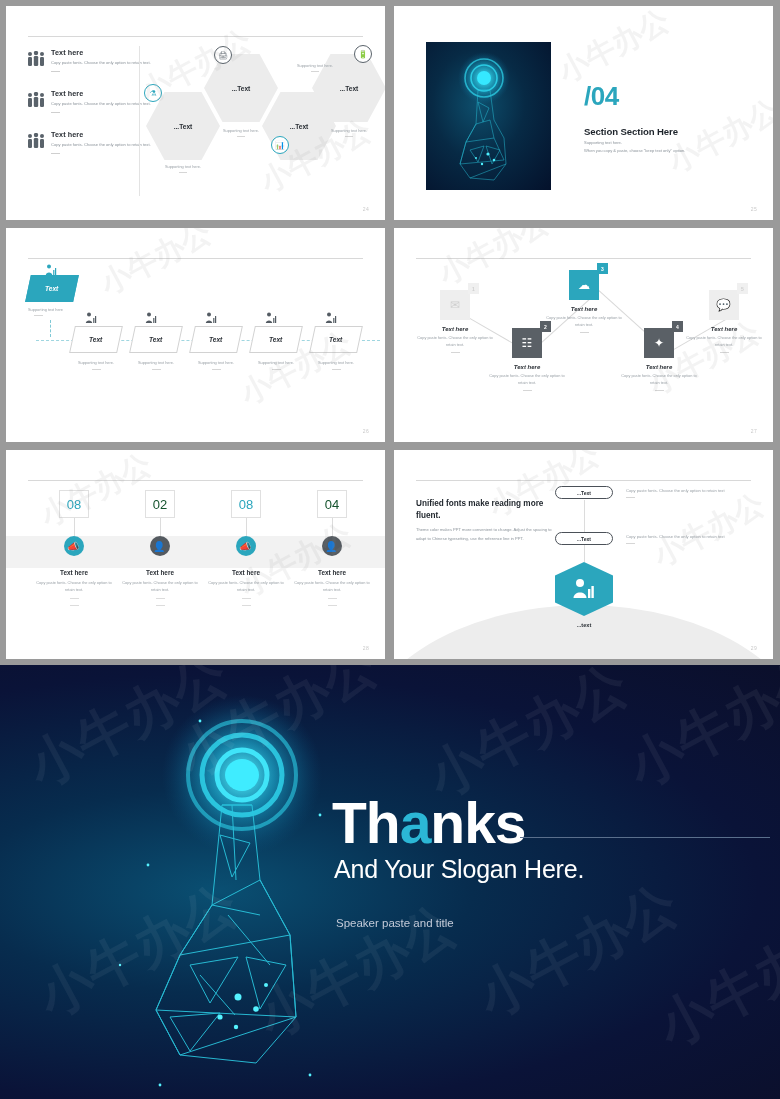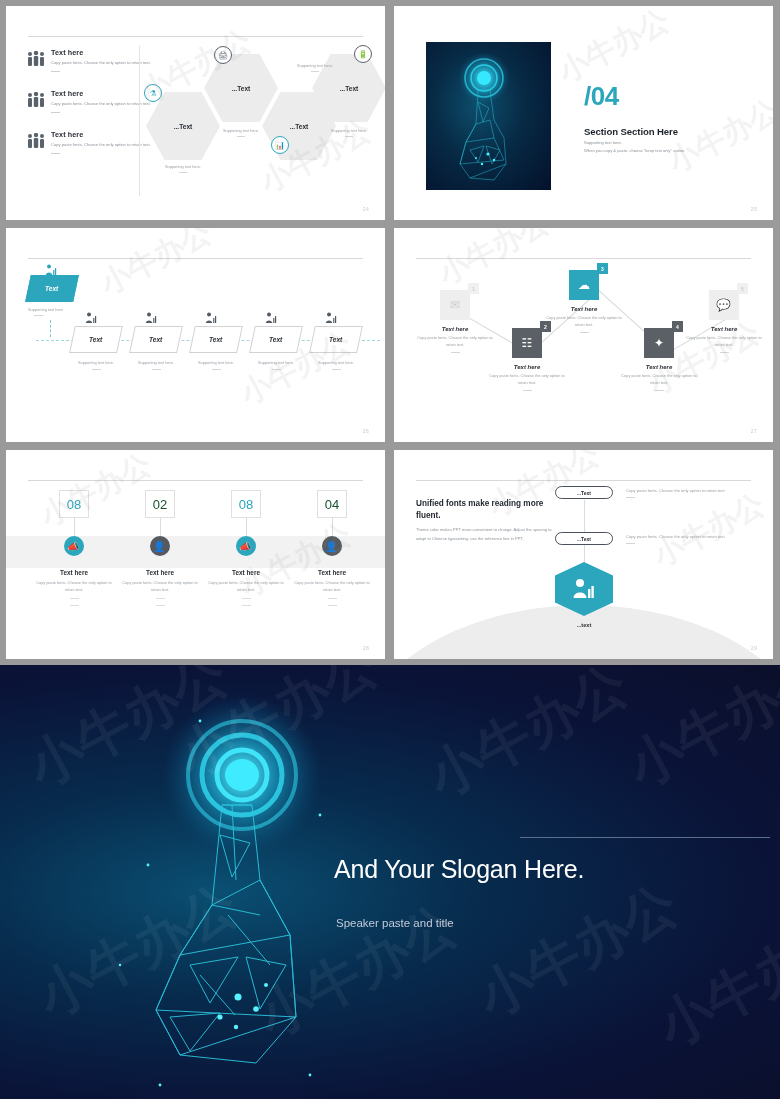--- a/index.html
+++ b/index.html
@@ -566,17 +566,18 @@
     <div class="g" style="left:170px;top:10px;font-size:54px;">小牛办公</div>
     <div class="g" style="left:420px;top:30px;font-size:54px;">小牛办公</div>
     <div class="g" style="left:620px;top:20px;font-size:54px;">小牛办公</div>
     <div class="g" style="left:30px;top:250px;font-size:54px;">小牛办公</div>
     <div class="g" style="left:250px;top:270px;font-size:54px;">小牛办公</div>
     <div class="g" style="left:470px;top:250px;font-size:54px;">小牛办公</div>
     <div class="g" style="left:650px;top:280px;font-size:54px;">小牛办公</div>
   </div>
 </div>
 
+<div class="th-title"><span>Th</span><span class="acc">a</span><span>nks</span></div>
 <div class="th-rule"></div>
 <div class="th-sub">And Your Slogan Here.</div>
 <div class="th-spk">Speaker paste and title</div>
 
 </div>
 
 </body></html>

